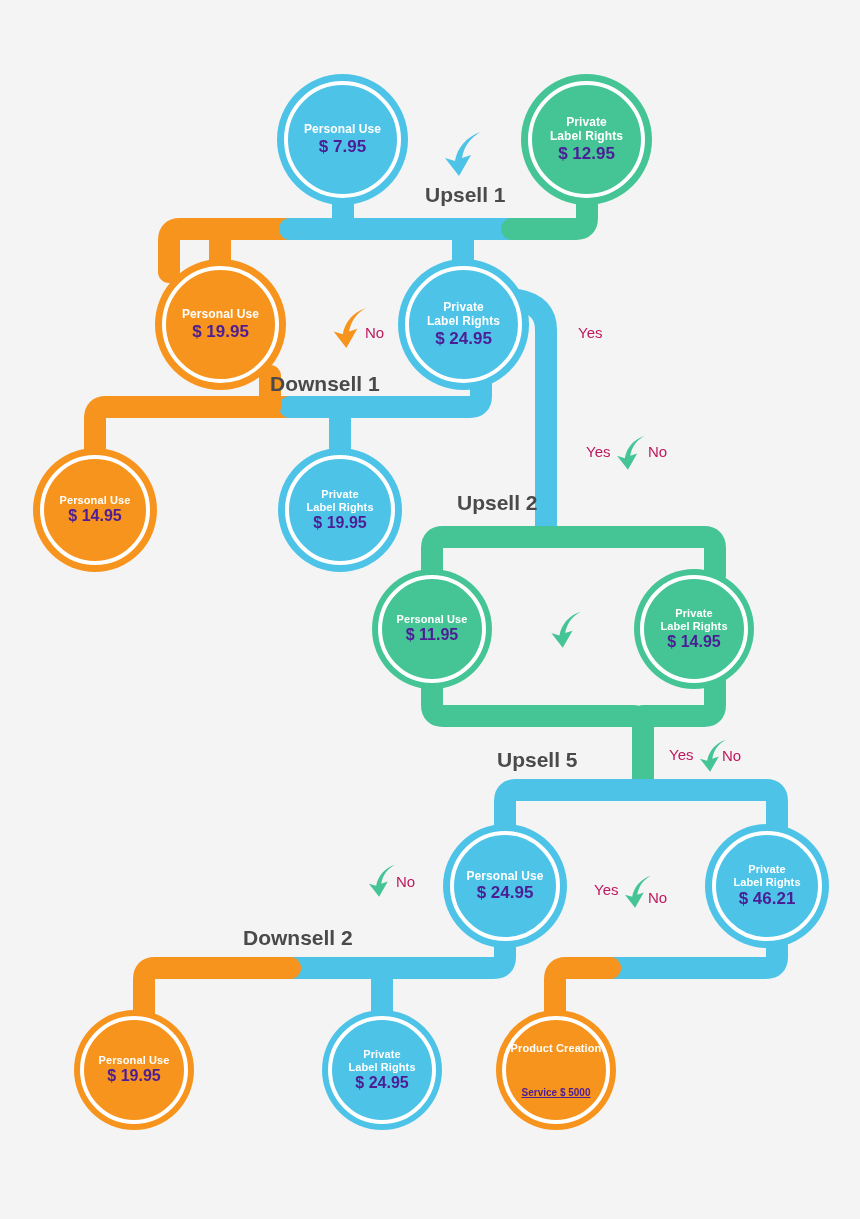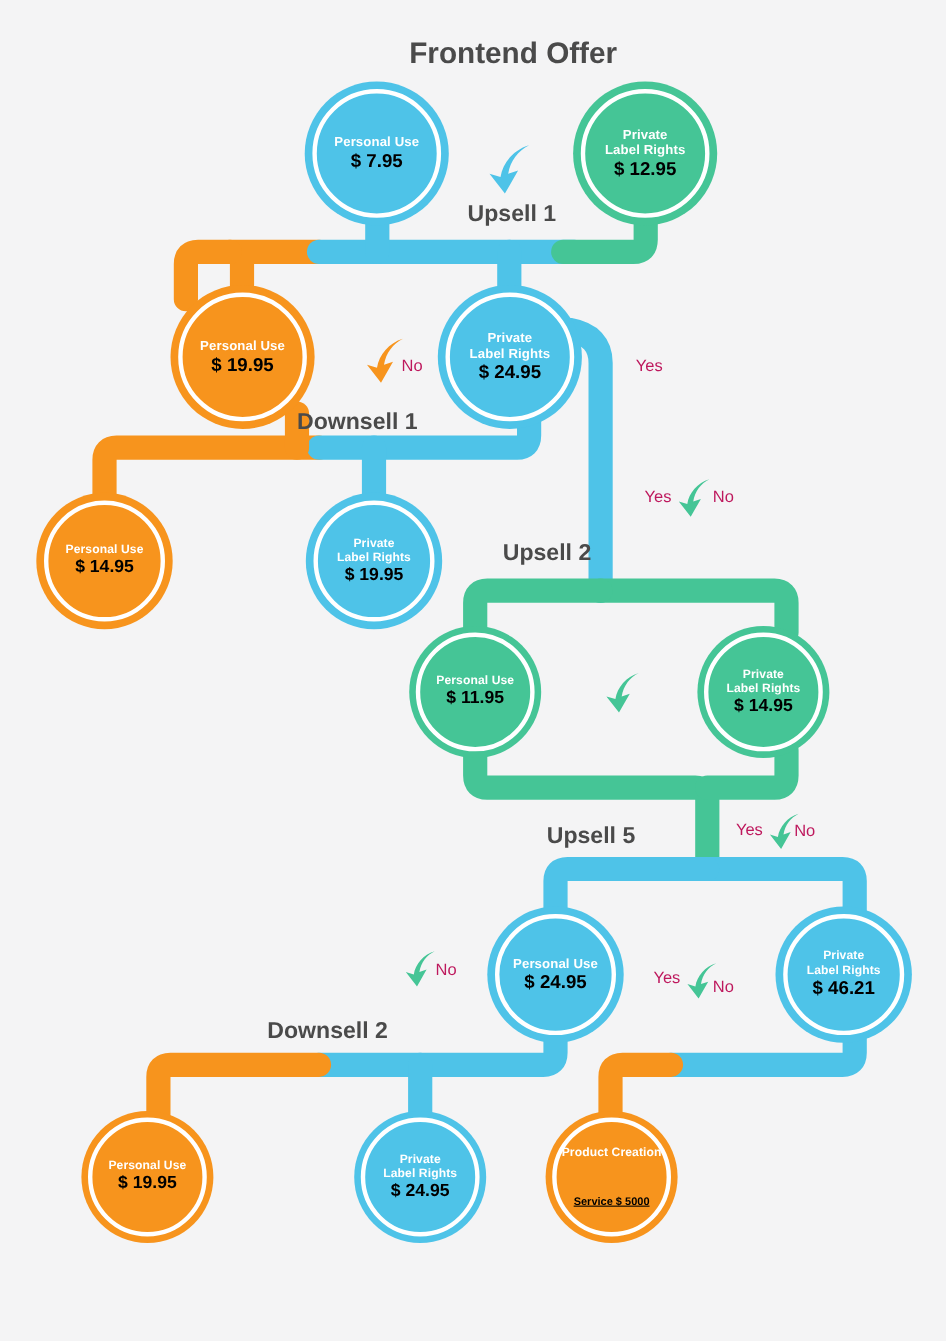--- a/index.html
+++ b/index.html
@@ -46,21 +46,21 @@
   }
   .node .lbl {
     position: relative;
     color: #ffffff;
     font-weight: 600;
     letter-spacing: .1px;
     z-index: 2;
   }
   .node .price {
     position: relative;
-    color: #000000;
+    color: #4c1d95;
     font-weight: 700;
     z-index: 2;
   }
   .n-blue  { background: #4ec3e8; }
   .n-green { background: #45c596; }
   .n-orange{ background: #f7941d; }
 
   
   .stage-label {
     position: absolute;
@@ -138,21 +138,20 @@
 
     <path class="pipe blue" d="M 505 940 L 505 957 Q 505 968 494 968 L 290 968"></path>
     <path class="pipe orange" d="M 290 968 L 155 968 Q 144 968 144 979 L 144 1016"></path>
 
     <path class="pipe blue" d="M 382 968 L 382 1016"></path>
 
     <path class="pipe blue" d="M 777 940 L 777 957 Q 777 968 766 968 L 610 968"></path>
     <path class="pipe orange" d="M 610 968 L 566 968 Q 555 968 555 979 L 555 1016"></path>
   </svg>
 
-  <div id="title" style="left:372px; top:33px;">Frontend Offer</div>
 
   <div class="stage-label" style="left:425px; top:183px; font-size:21px;">Upsell 1</div>
   <div class="stage-label" style="left:270px; top:372px; font-size:21px;">Downsell 1</div>
   <div class="stage-label" style="left:457px; top:491px; font-size:21px;">Upsell 2</div>
   <div class="stage-label" style="left:497px; top:748px; font-size:21px;">Upsell 5</div>
   <div class="stage-label" style="left:224px; top:926px; font-size:21px;margin-left:19px;">Downsell 2</div>
 
   <div class="node n-blue" style="left:277px; top:74px; width:131px; height:131px; font-size:12px;">
     <div class="ring" style="left:7px; top:7px; right:7px; bottom:7px;"></div>
     <div class="lbl">Personal Use</div>

